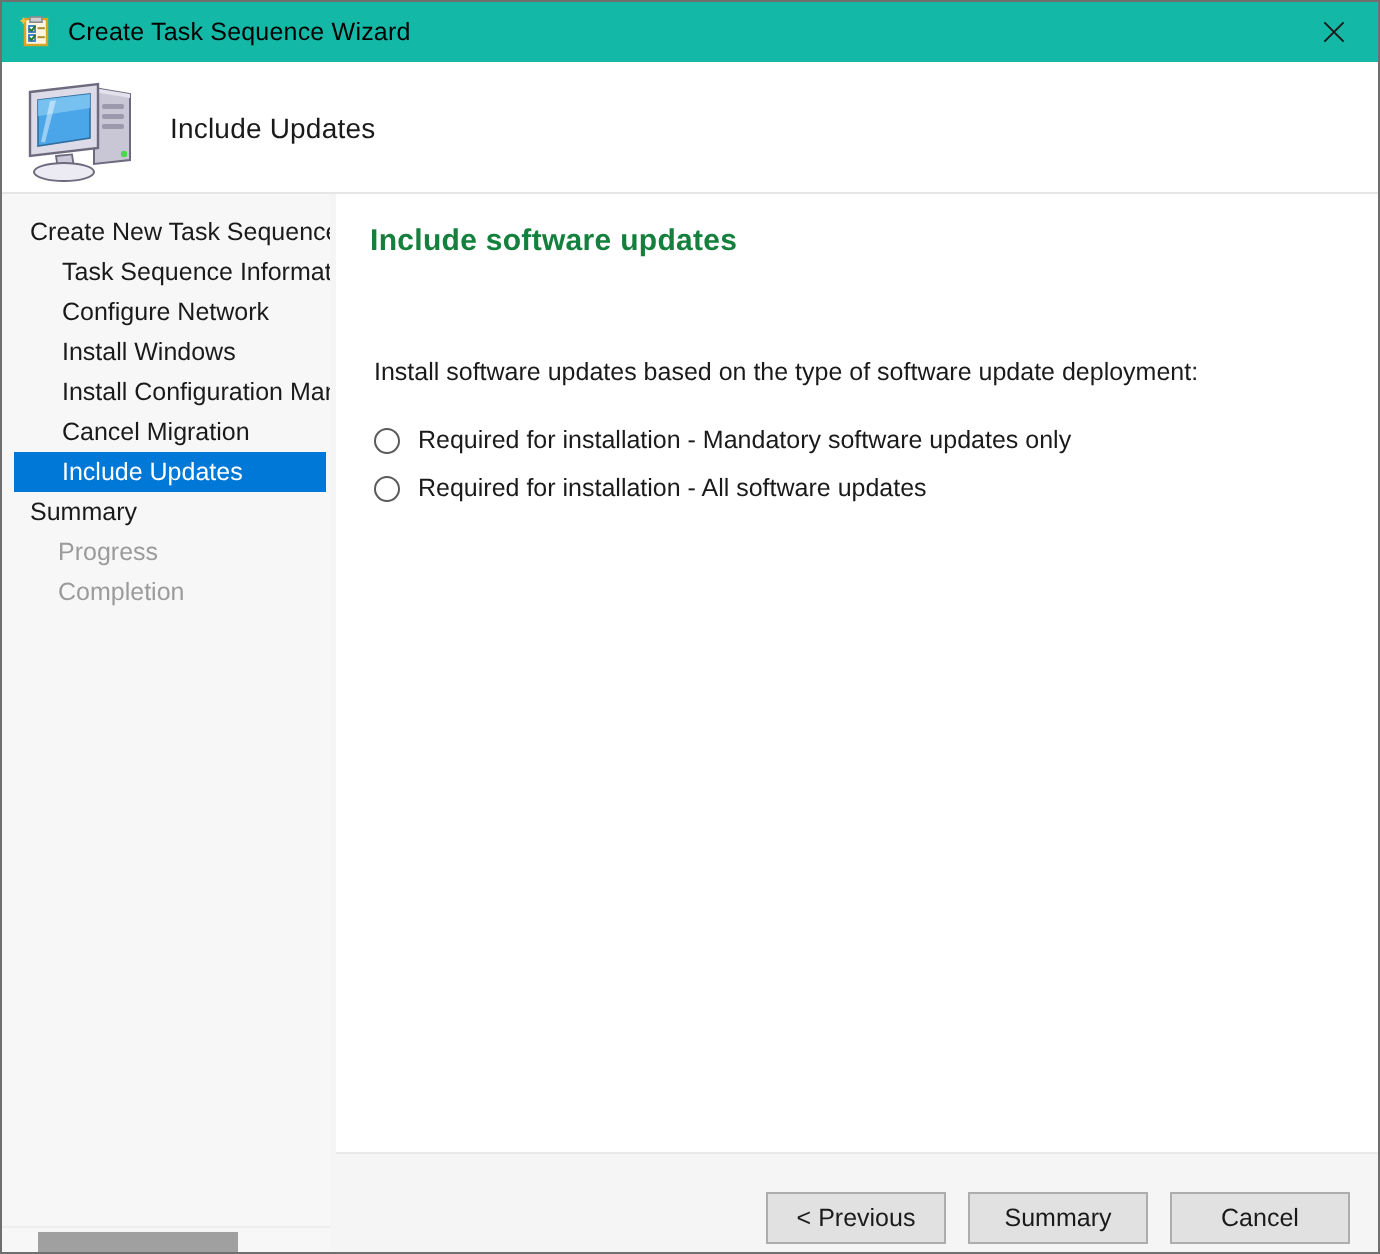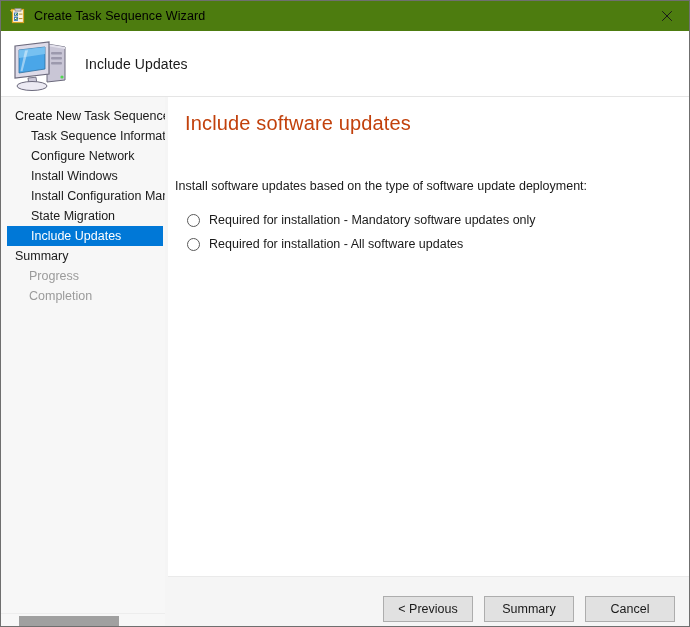--- a/index.html
+++ b/index.html
@@ -18,21 +18,21 @@
     box-sizing: border-box;
     border: 1px solid #6f6f6f;
     background: #ffffff;
     overflow: hidden;
   }
 
   
   .titlebar {
     position: absolute; left: 0; top: 0;
     width: 688px; height: 30px;
-    background: #4d7c0f;
+    background: #14b8a6;
     display: flex; align-items: center;
   }
   .title-icon {
     width: 16px; height: 16px;
     margin-left: 9px; margin-right: 8px;
     position: relative; flex: 0 0 auto;
   }
   .title-text {
     font-size: 12.5px; color: #000000;
     letter-spacing: 0.1px;
@@ -115,27 +115,28 @@
 
   
   .content {
     position: absolute; left: 167px; top: 0;
     width: 521px; height: 479px;
     background: #ffffff;
     box-sizing: border-box;
   }
   .content-title {
     position: absolute; left: 17px; top: 15px;
-    font-size: 20px;
-    color: #c2410c;
+    font-size: 15px;
+    color: #15803d;
     letter-spacing: 0.15px;
     white-space: nowrap;
+    font-weight: bold;
   }
   .content-desc {
-    position: absolute; left: 7px; top: 82px;
+    position: absolute; left: 19px; top: 82px;
     font-size: 12.5px;
     color: #1a1a1a;
     white-space: nowrap;
   }
   .radio-group {
     position: absolute; left: 19px; top: 106px;
   }
   .radio-row {
     display: flex; align-items: flex-end;
     height: 24px;
@@ -242,21 +243,21 @@
 
   <div class="body-area">
 
     <div class="sidebar">
       <div class="nav-list">
         <div class="nav-item">Create New Task Sequence</div>
         <div class="nav-item indent">Task Sequence Information</div>
         <div class="nav-item indent">Configure Network</div>
         <div class="nav-item indent">Install Windows</div>
         <div class="nav-item indent">Install Configuration Manager</div>
-        <div class="nav-item indent">State Migration</div>
+        <div class="nav-item indent">Cancel Migration</div>
         <div class="nav-item indent selected">Include Updates</div>
         <div class="nav-item">Summary</div>
         <div class="nav-item disabled">Progress</div>
         <div class="nav-item disabled">Completion</div>
       </div>
       <div class="sb-scroll">
         <div class="sb-thumb"></div>
       </div>
     </div>
 

